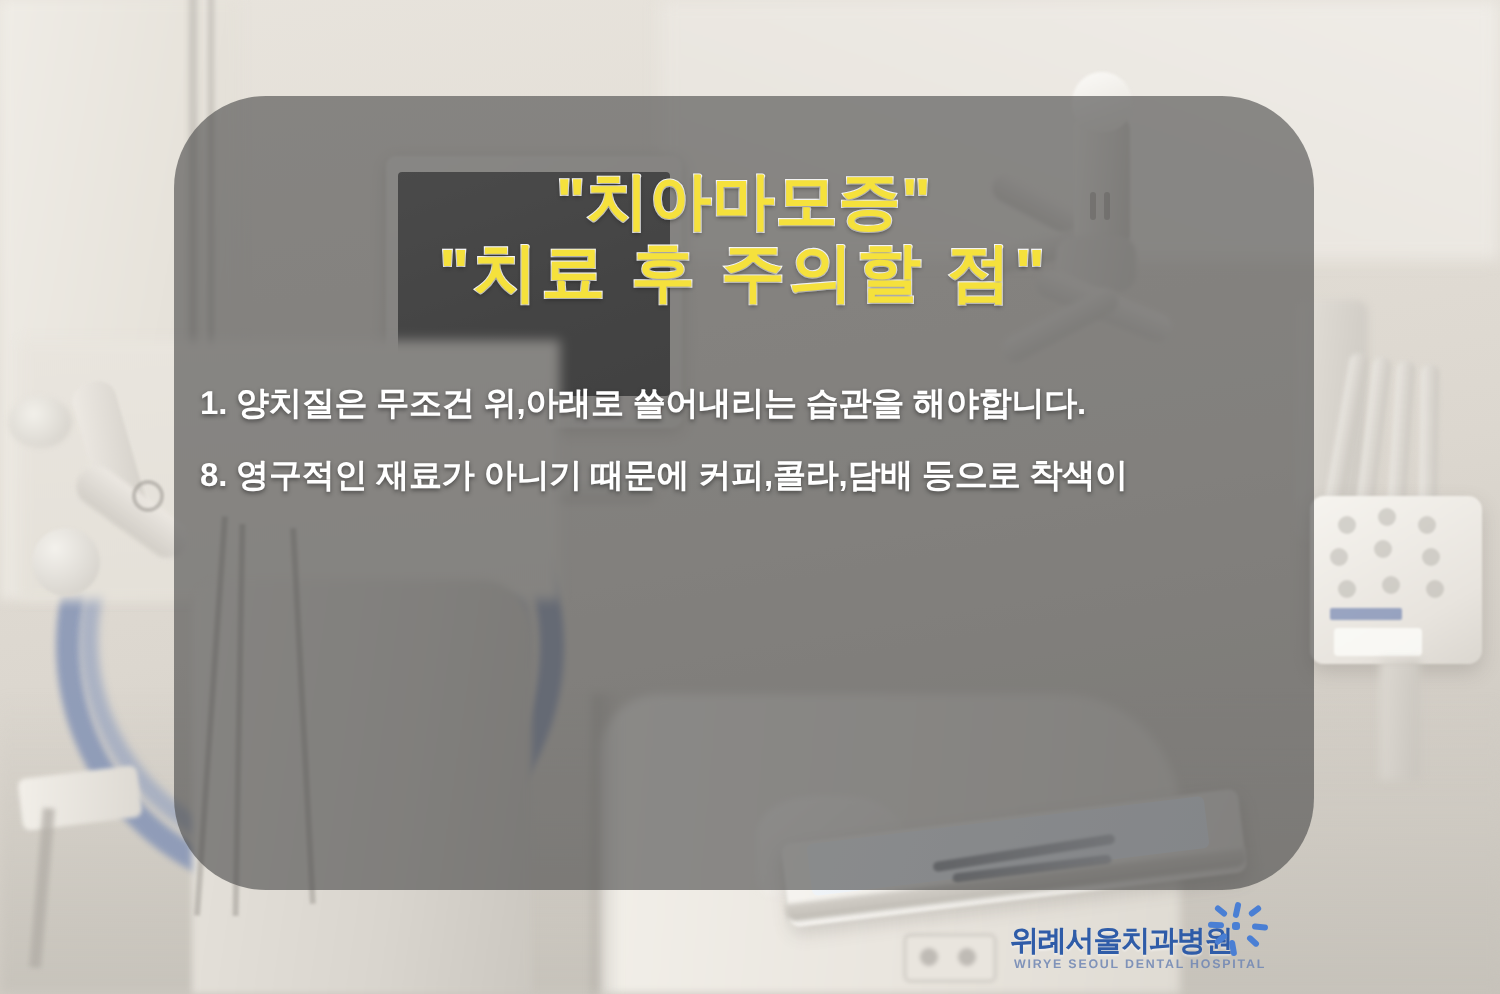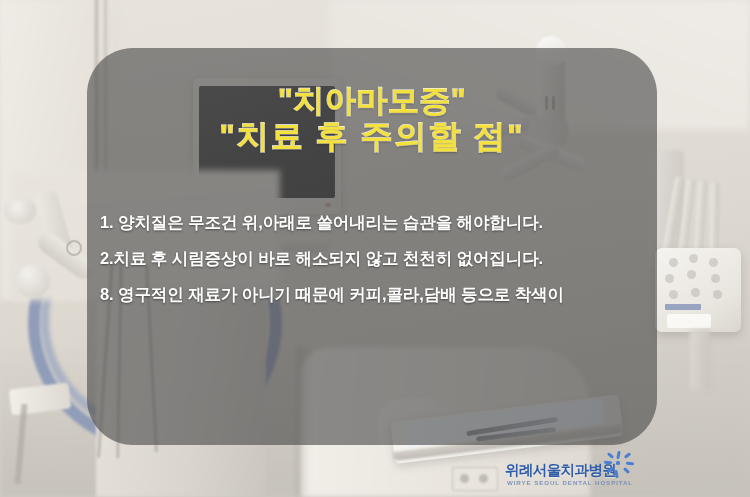--- a/index.html
+++ b/index.html
@@ -442,21 +442,21 @@
     letter-spacing: .5px;
     -webkit-text-stroke: 1.1px #ffffff;
     paint-order: stroke fill;
     text-shadow: 0 1px 2px rgba(20,20,20,.45);
   }
   .title-line.second { font-size: 32px; letter-spacing: 2px; }
 
   .body-block {
     position: absolute;
     left: 100px;
-    top: 204px;
+    top: 184px;
     width: 560px;
   }
   .body-line {
     color: #ffffff;
     font-size: 16.5px;
     font-weight: bold;
     line-height: 36px;
     letter-spacing: -0.1px;
     text-shadow: 0 1px 2px rgba(25,25,25,.55);
     white-space: nowrap;
@@ -589,21 +589,20 @@
 
   <div class="overlay"></div>
 
   <div class="title-block">
     <div class="title-line">"치아마모증"</div>
     <div class="title-line second">"치료 후 주의할 점"</div>
   </div>
 
   <div class="body-block">
     <div class="body-line">1.  양치질은 무조건 위,아래로 쓸어내리는 습관을 해야합니다.</div>
-    <div class="body-line">2.치료 후 시림증상이 바로 해소되지 않고 천천히 없어집니다.</div>
     <div class="body-line">8. 영구적인 재료가 아니기 때문에 커피,콜라,담배 등으로 착색이</div>
   </div>
 
   <div class="logo">
     <div class="logo-name">위례서울치과병원</div>
     <div class="logo-sub">WIRYE SEOUL DENTAL HOSPITAL</div>
     <div class="logo-mark">
       <span class="ray-1"></span>
         <span class="ray-2"></span>
       <span class="ray-3"></span>

